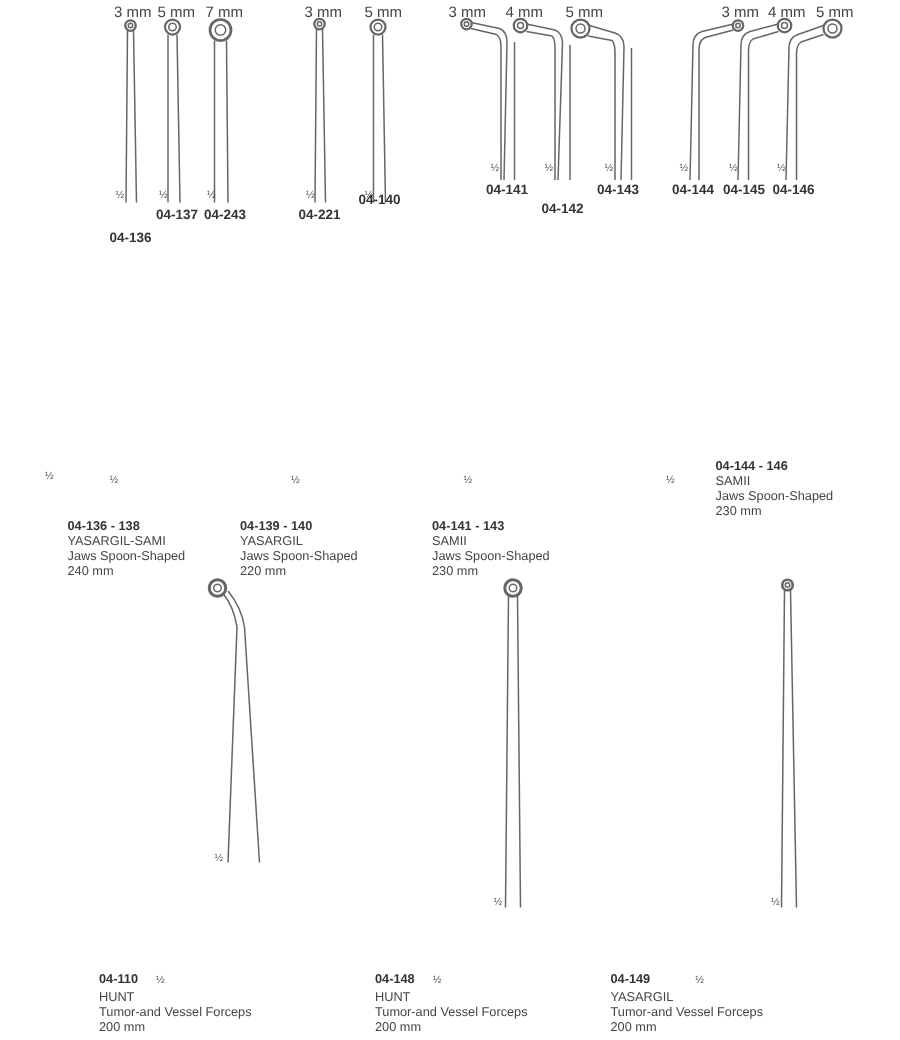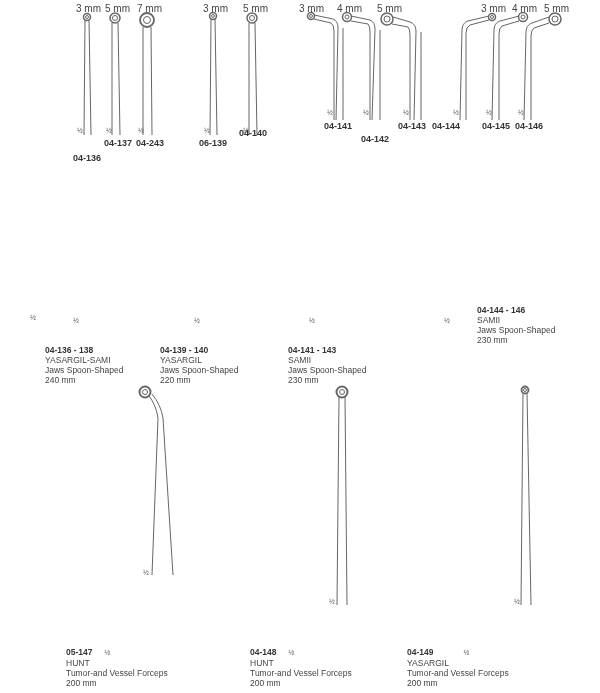--- a/index.html
+++ b/index.html
@@ -124,40 +124,40 @@
   <span class="abs scale" style="left:106px;top:127px">½</span>
   <span class="abs scale" style="left:138px;top:127px">½</span>
   <span class="abs code" style="left:73px;top:153px">04-136</span>
   <span class="abs code" style="left:104px;top:138px">04-137</span>
   <span class="abs code" style="left:136px;top:138px">04-243</span>
 
   <span class="abs mm" style="left:203px;top:3px">3 mm</span>
   <span class="abs mm" style="left:243px;top:3px">5 mm</span>
   <span class="abs scale" style="left:204px;top:127px">½</span>
   <span class="abs scale" style="left:243px;top:127px">½</span>
-  <span class="abs code" style="left:199px;top:138px">06-139</span>
+  <span class="abs code" style="left:199px;top:138px">04-221</span>
   <span class="abs code" style="left:239px;top:128px">04-140</span>
 
   <span class="abs mm" style="left:299px;top:3px">3 mm</span>
   <span class="abs mm" style="left:337px;top:3px">4 mm</span>
   <span class="abs mm" style="left:377px;top:3px">5 mm</span>
   <span class="abs scale" style="left:327px;top:109px">½</span>
   <span class="abs scale" style="left:363px;top:109px">½</span>
   <span class="abs scale" style="left:403px;top:109px">½</span>
   <span class="abs code" style="left:324px;top:121px">04-141</span>
   <span class="abs code" style="left:361px;top:134px">04-142</span>
   <span class="abs code" style="left:398px;top:121px">04-143</span>
 
   <span class="abs mm" style="left:481px;top:3px">3 mm</span>
   <span class="abs mm" style="left:512px;top:3px">4 mm</span>
   <span class="abs mm" style="left:544px;top:3px">5 mm</span>
   <span class="abs scale" style="left:453px;top:109px">½</span>
   <span class="abs scale" style="left:486px;top:109px">½</span>
   <span class="abs scale" style="left:518px;top:109px">½</span>
-  <span class="abs code" style="left:432px;top:121px">04-144</span>
+  <span class="abs code" style="left:448px;top:121px">04-144</span>
   <span class="abs code" style="left:482px;top:121px">04-145</span>
   <span class="abs code" style="left:515px;top:121px">04-146</span>
 </div>
 
 <div>
   <span class="abs scale" style="left:30px;top:314px">½</span>
   <span class="abs scale" style="left:73px;top:317px">½</span>
   <span class="abs scale" style="left:194px;top:317px">½</span>
   <span class="abs scale" style="left:309px;top:317px">½</span>
   <span class="abs scale" style="left:444px;top:317px">½</span>
@@ -187,21 +187,21 @@
     <div>230 mm</div>
   </div>
 
   <span class="abs scale" style="left:143px;top:569px">½</span>
   <span class="abs scale" style="left:329px;top:598px">½</span>
   <span class="abs scale" style="left:514px;top:598px">½</span>
 </div>
 
 <div>
   <div class="abs block" style="left:66px;top:647px">
-    <div><span class="title">05-147</span><span class="scale" style="margin-left:12px">½</span></div>
+    <div><span class="title">04-110</span><span class="scale" style="margin-left:12px">½</span></div>
     <div>HUNT</div>
     <div>Tumor-and Vessel Forceps</div>
     <div>200 mm</div>
   </div>
   <div class="abs block" style="left:250px;top:647px">
     <div><span class="title">04-148</span><span class="scale" style="margin-left:12px">½</span></div>
     <div>HUNT</div>
     <div>Tumor-and Vessel Forceps</div>
     <div>200 mm</div>
   </div>

